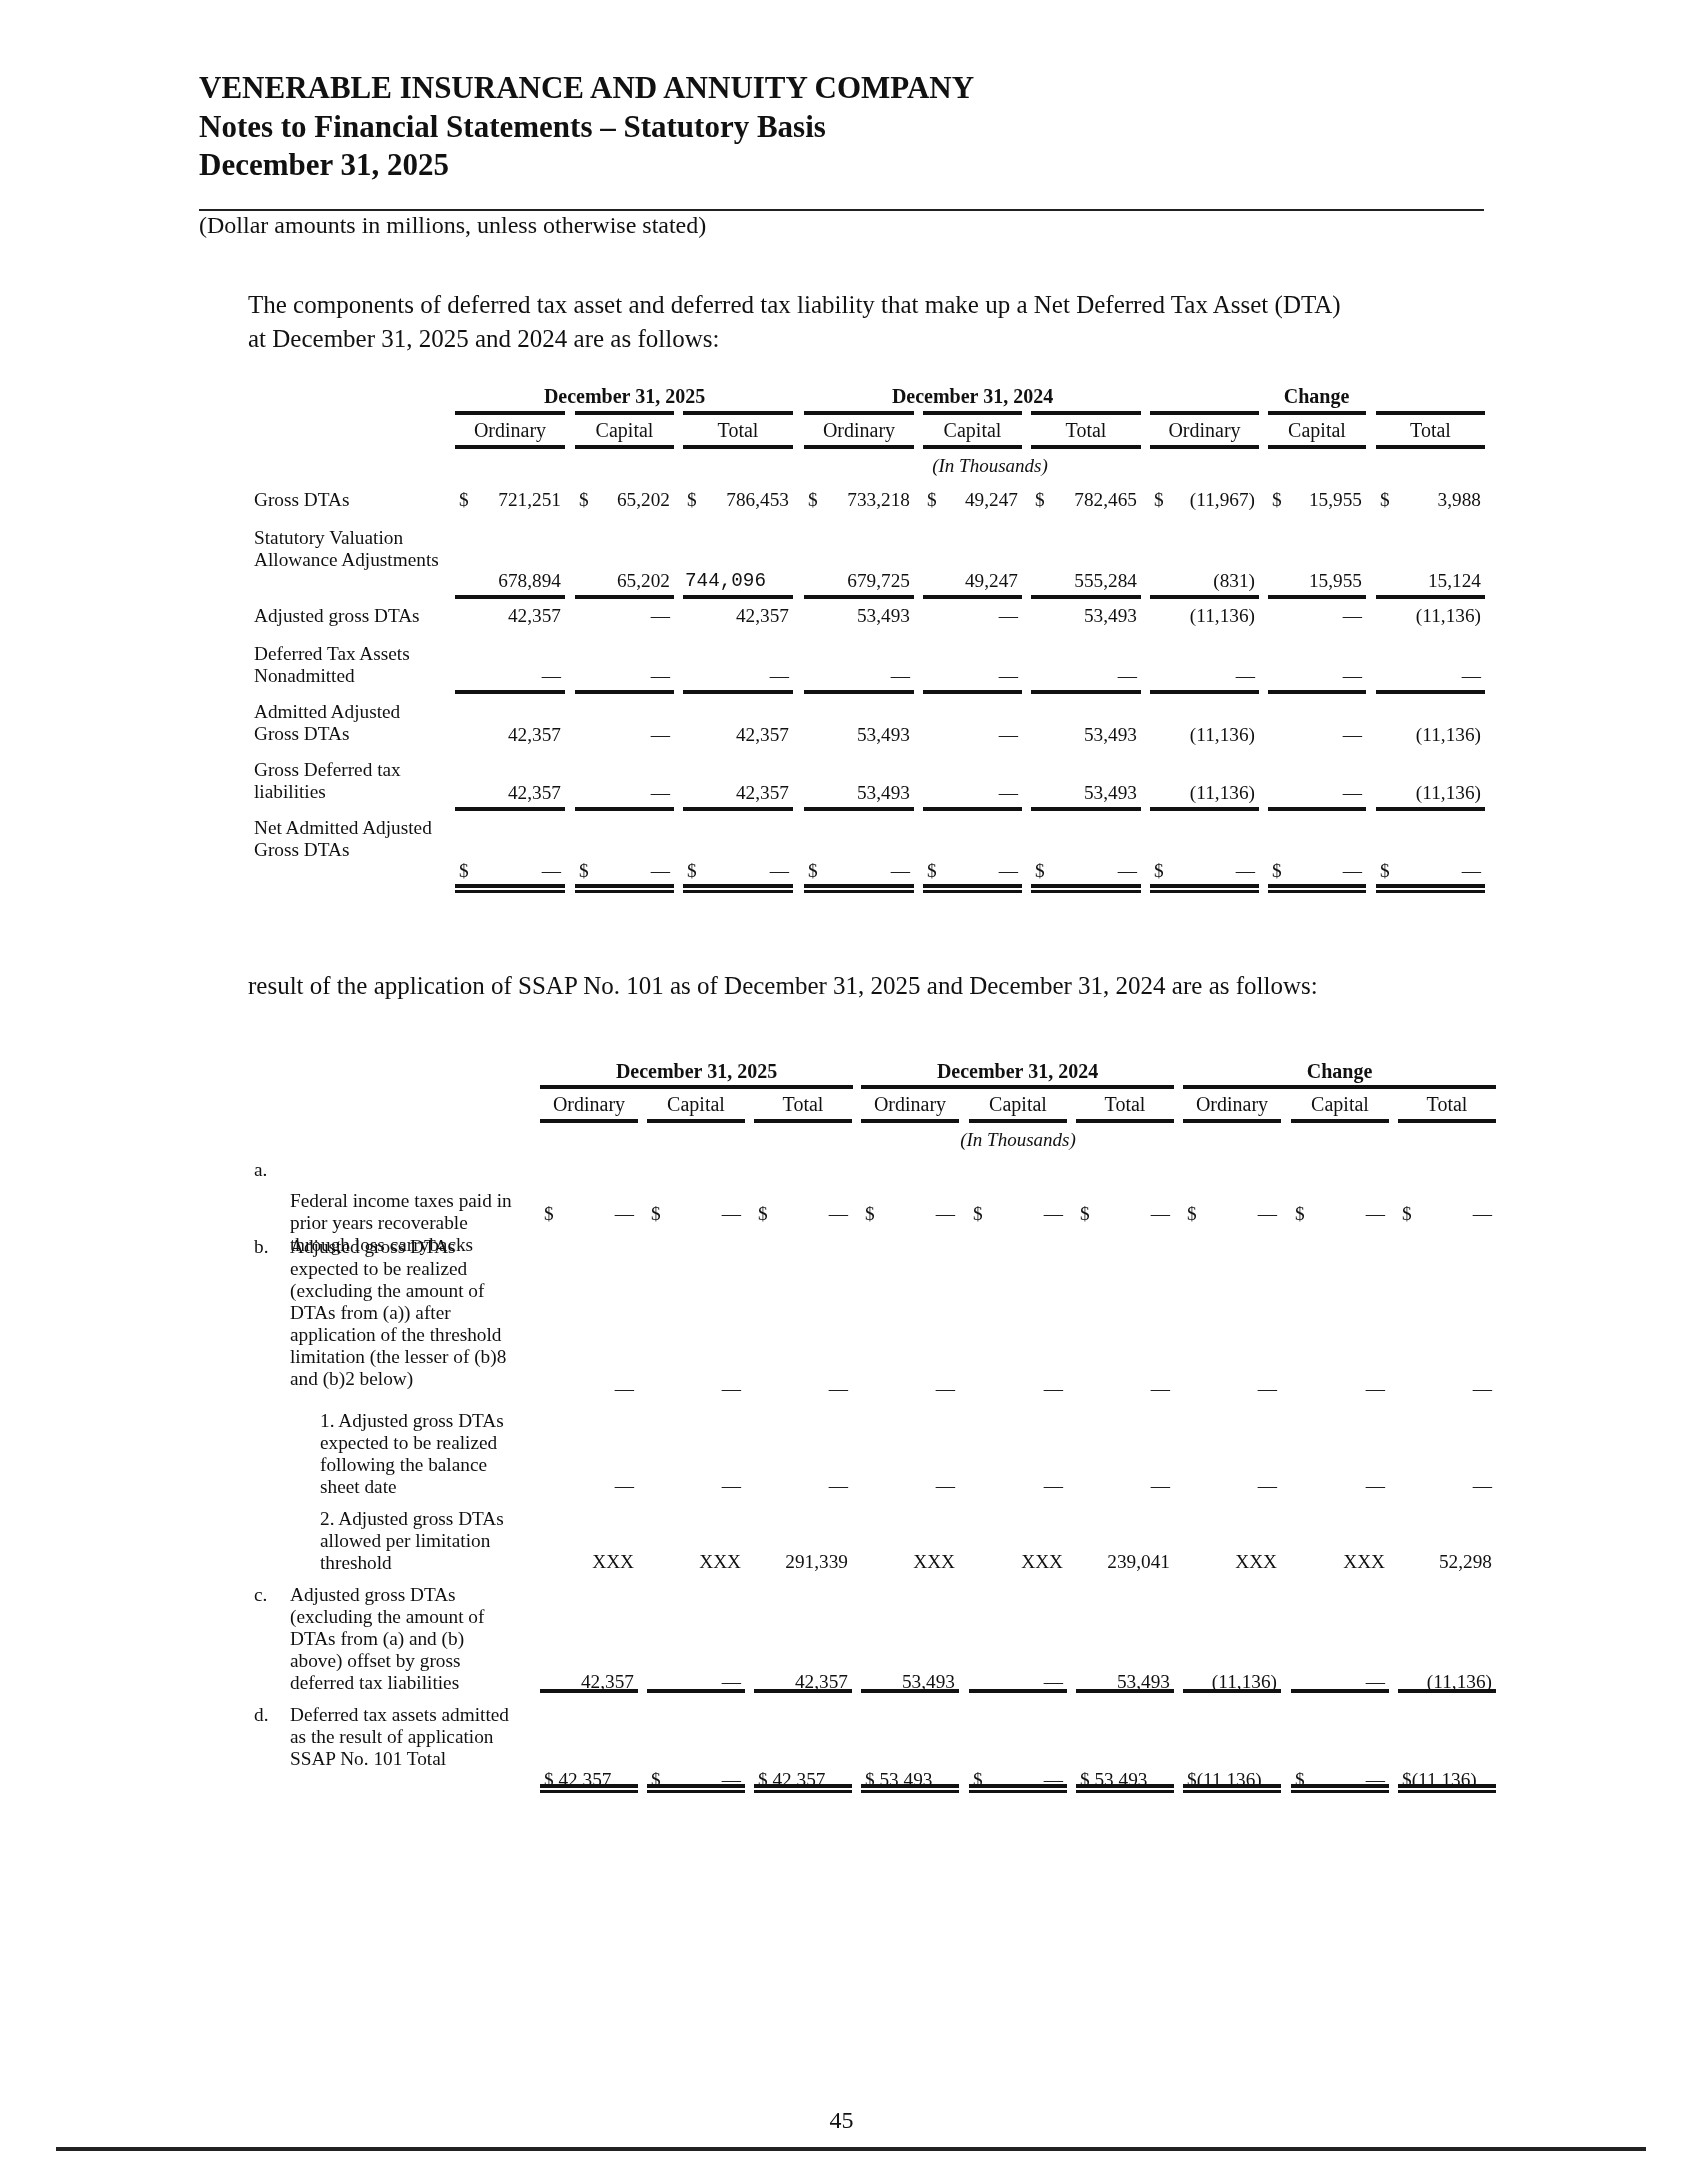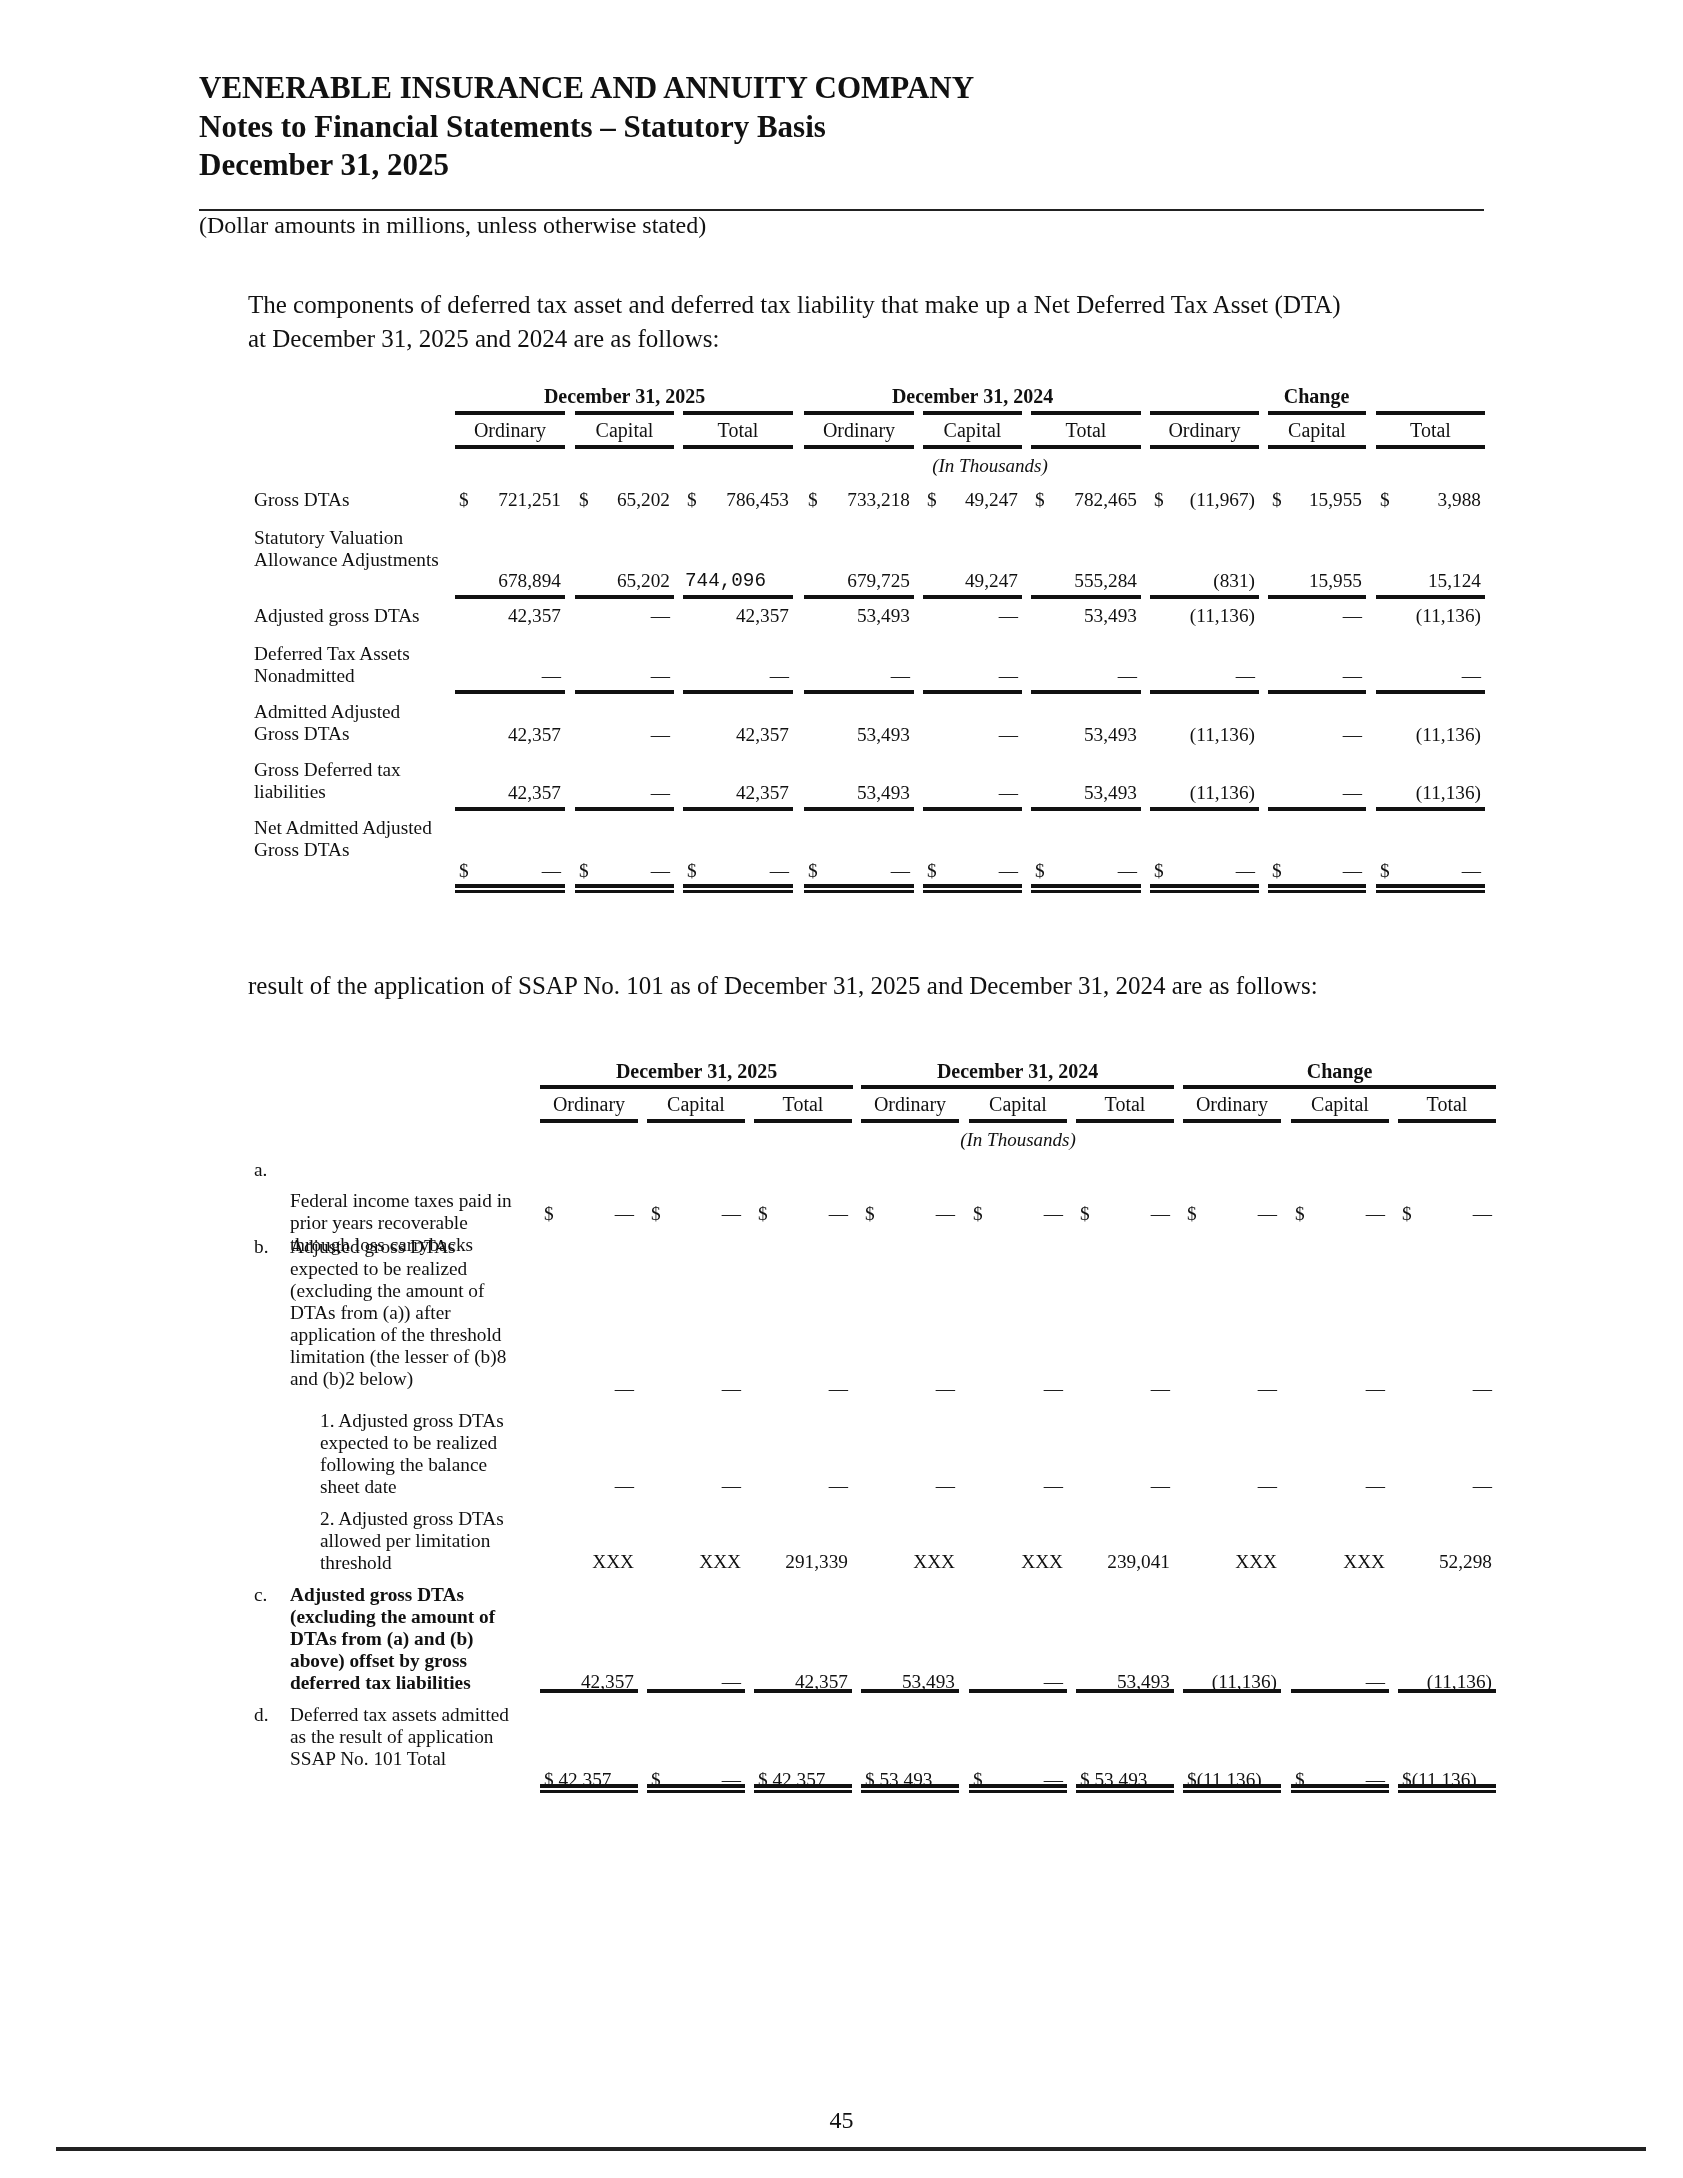--- a/index.html
+++ b/index.html
@@ -245,21 +245,21 @@
     <div class="abs cell num" style="left: 540px; width: 94px; top: 1551px; text-align: right;">XXX</div>
     <div class="abs cell num" style="left: 647px; width: 94px; top: 1551px; text-align: right;">XXX</div>
     <div class="abs cell num" style="left: 754px; width: 94px; top: 1551px; text-align: right;">291,339</div>
     <div class="abs cell num" style="left: 861px; width: 94px; top: 1551px; text-align: right;">XXX</div>
     <div class="abs cell num" style="left: 969px; width: 94px; top: 1551px; text-align: right;">XXX</div>
     <div class="abs cell num" style="left: 1076px; width: 94px; top: 1551px; text-align: right;">239,041</div>
     <div class="abs cell num" style="left: 1183px; width: 94px; top: 1551px; text-align: right;">XXX</div>
     <div class="abs cell num" style="left: 1291px; width: 94px; top: 1551px; text-align: right;">XXX</div>
     <div class="abs cell num" style="left: 1398px; width: 94px; top: 1551px; text-align: right;">52,298</div>
     <div class="abs lbl" style="left:254px;top:1584px;">c.</div>
-    <div class="abs lbl" style="left:290px;width:228px;top:1584px;font-weight:bold;">Adjusted gross DTAs (excluding the amount of DTAs from (a) and (b) above) offset by gross deferred tax liabilities</div>
+    <div class="abs lbl" style="left:290px;width:228px;top:1584px;">Adjusted gross DTAs (excluding the amount of DTAs from (a) and (b) above) offset by gross deferred tax liabilities</div>
     <div class="abs cell num" style="left: 540px; width: 94px; top: 1671px; text-align: right;">42,357</div>
     <div class="ln" style="left:540px;width:98px;top:1689px;"></div>
     <div class="abs cell num" style="left: 647px; width: 94px; top: 1671px; text-align: right;">—</div>
     <div class="ln" style="left:647px;width:98px;top:1689px;"></div>
     <div class="abs cell num" style="left: 754px; width: 94px; top: 1671px; text-align: right;">42,357</div>
     <div class="ln" style="left:754px;width:98px;top:1689px;"></div>
     <div class="abs cell num" style="left: 861px; width: 94px; top: 1671px; text-align: right;">53,493</div>
     <div class="ln" style="left:861px;width:98px;top:1689px;"></div>
     <div class="abs cell num" style="left: 969px; width: 94px; top: 1671px; text-align: right;">—</div>
     <div class="ln" style="left:969px;width:98px;top:1689px;"></div>

